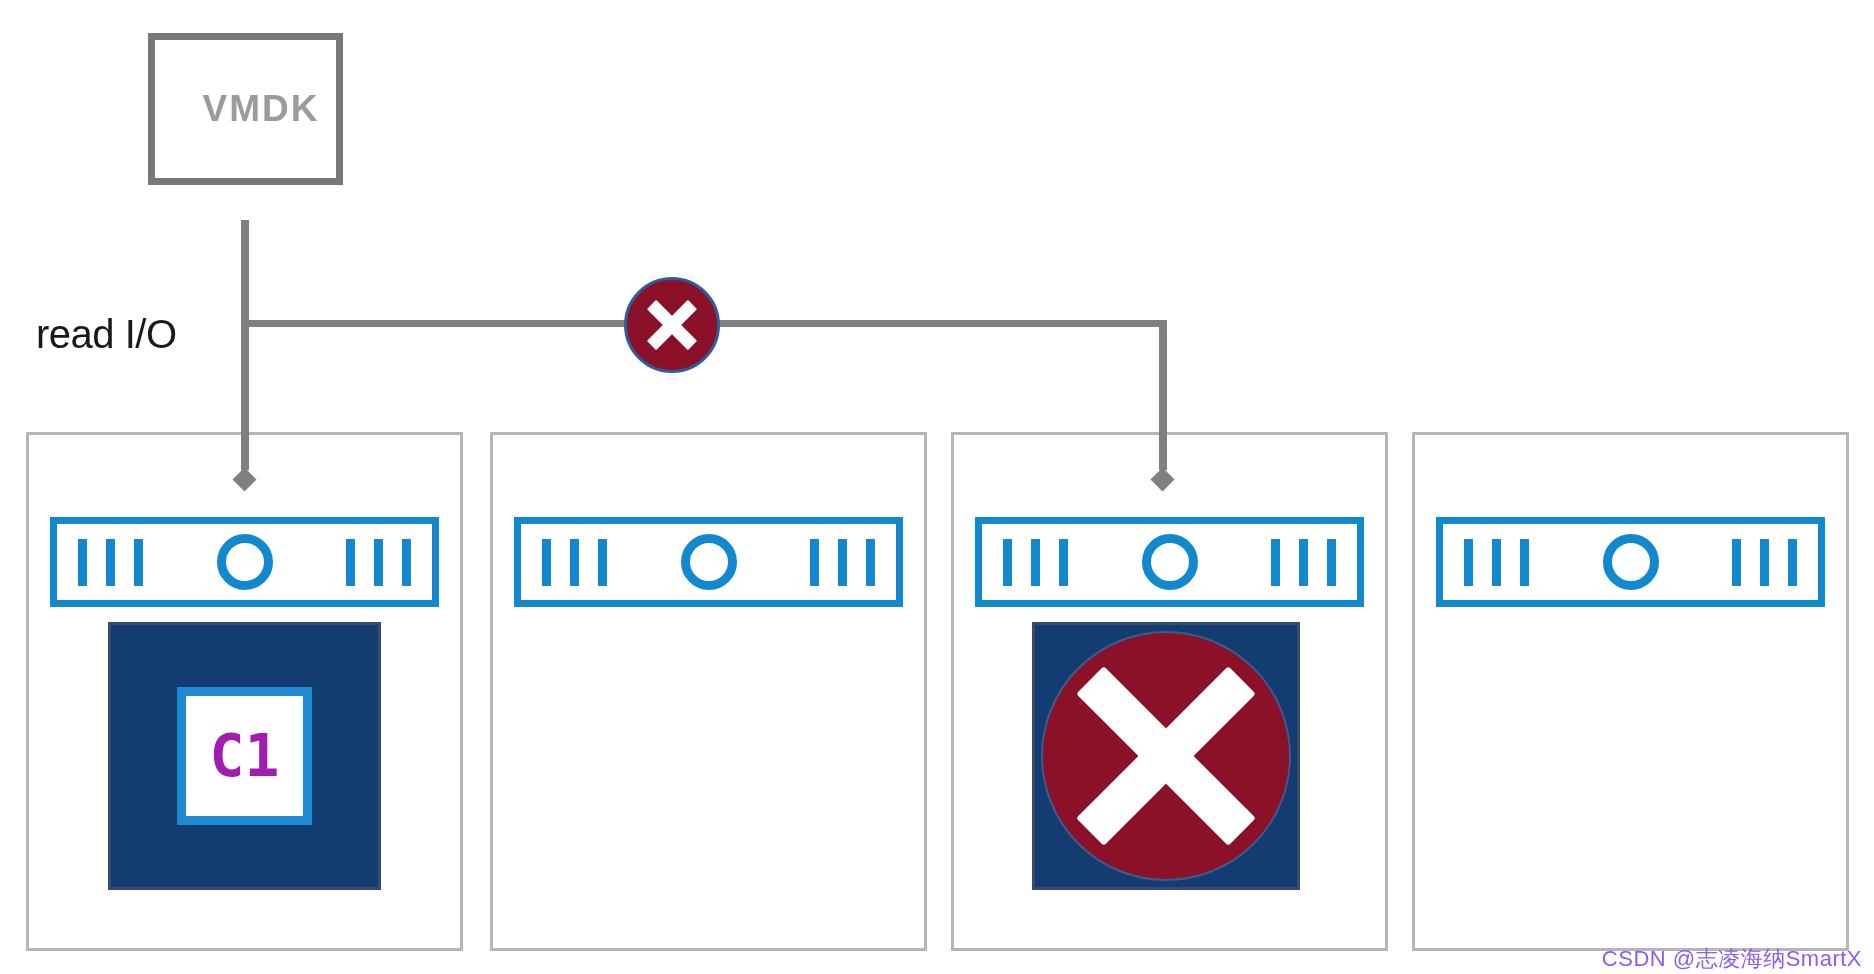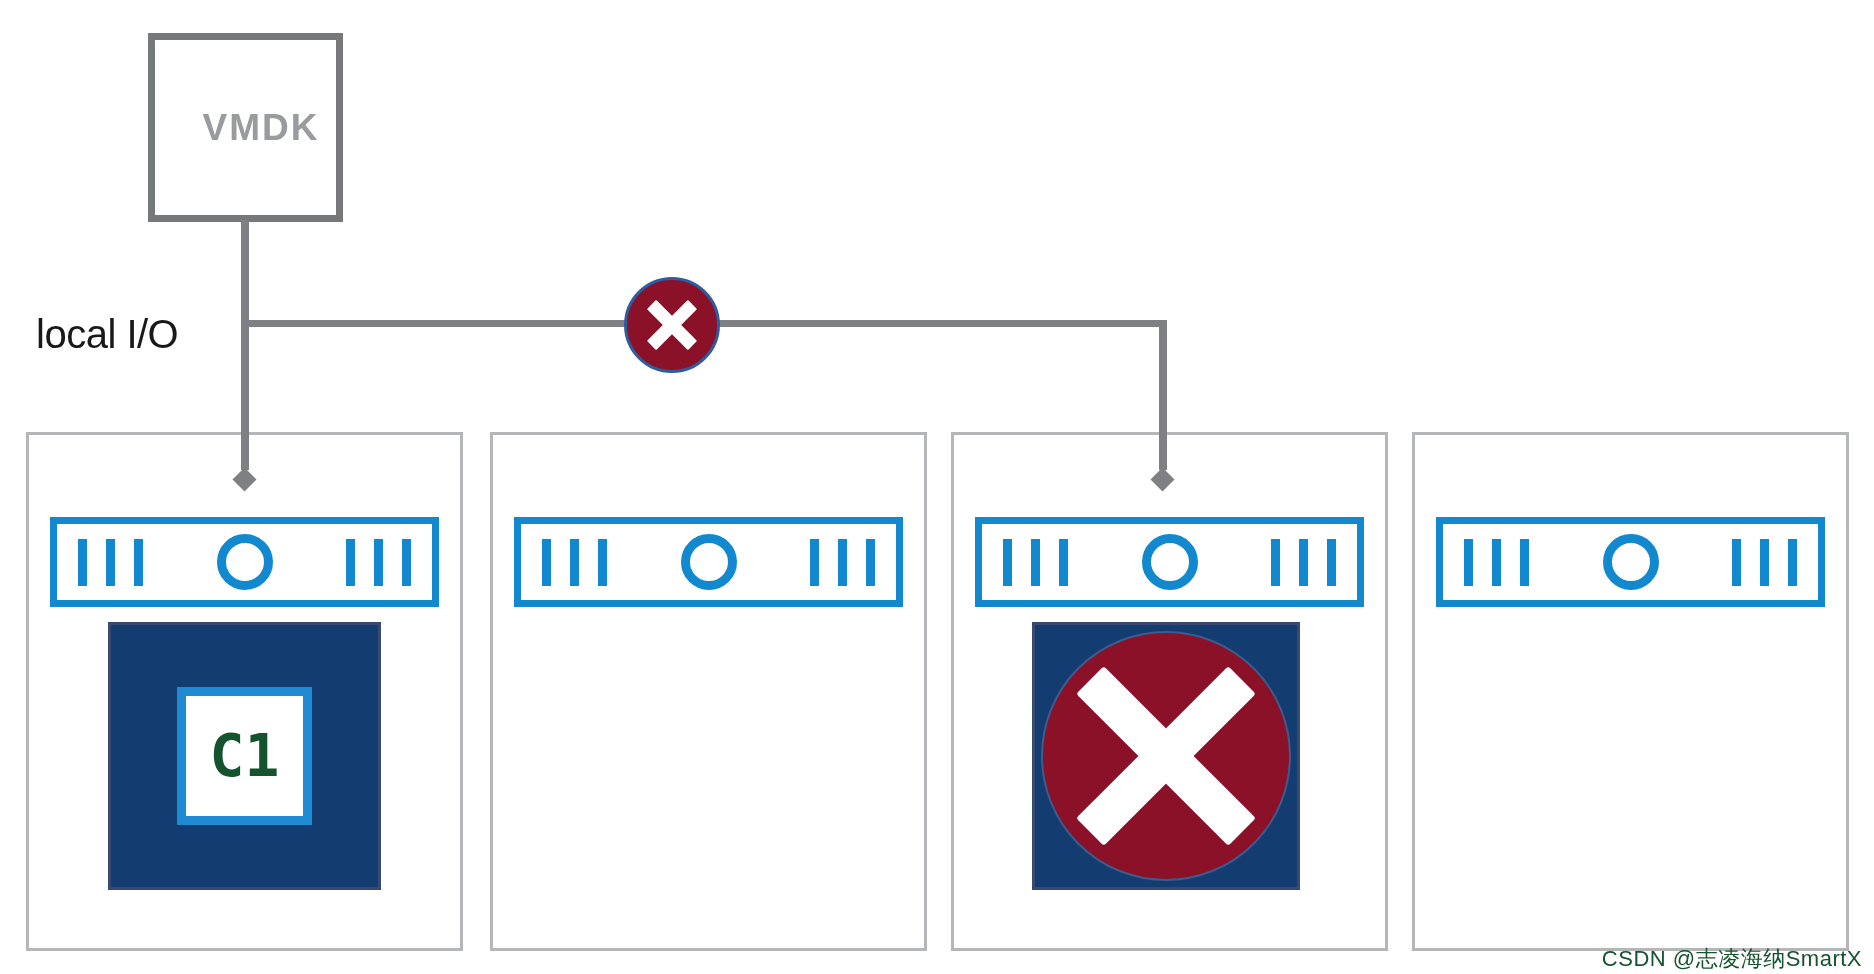--- a/index.html
+++ b/index.html
@@ -2,21 +2,21 @@
 <html><head>
 <meta charset="utf-8">
 <style>
   html,body{margin:0;padding:0;background:#ffffff;}
   .canvas{
     position:relative;width:1874px;height:974px;background:#ffffff;
     font-family:"Liberation Sans",sans-serif;overflow:hidden;
   }
   
   .vmdk-box{
-    position:absolute;left:148px;top:33px;width:195px;height:189px;
+    position:absolute;left:148px;top:33px;width:195px;height:152px;
     border:7px solid #77787c;box-sizing:border-box;background:#ffffff;
     display:flex;align-items:center;justify-content:center;z-index:2;padding-left:31px;
   }
   .vmdk-box span{
     font-size:37px;font-weight:700;letter-spacing:2px;color:#9a9b9e;
   }
   
   .raid-badge{
     position:absolute;left:168px;top:240px;width:152px;height:52px;
     background:#f5a01e;color:#ffffff;display:flex;align-items:center;justify-content:center;
@@ -73,57 +73,57 @@
     position:absolute;left:79px;top:187px;width:273px;height:268px;
     background:#133d70;border:3px solid #384a72;box-sizing:border-box;
     display:flex;align-items:center;justify-content:center;
   }
   .c1frame{
     width:135px;height:138px;background:#ffffff;border:9px solid #1e8ad1;
     box-sizing:border-box;display:flex;align-items:center;justify-content:center;
   }
   .c1frame span{
     font-family:"DejaVu Sans Mono",monospace;font-weight:700;
-    font-size:58px;color:#14532d;
+    font-size:58px;color:#a21caf;
   }
   
   .failsq{
     position:absolute;left:78px;top:187px;width:268px;height:268px;
     background:#133d70;border:3px solid #384a72;box-sizing:border-box;
     display:flex;align-items:center;justify-content:center;
   }
   .failcircle{
     position:relative;width:250px;height:250px;border-radius:50%;
     background:#8a1127;border:2px solid #3d5b8c;box-sizing:border-box;
   }
   .failcircle .xbar{width:215px;height:39px;border-radius:3px;}
   
   .watermark{
-    position:absolute;right:12px;top:944px;font-size:22px;color:#14532d;
+    position:absolute;right:12px;top:944px;font-size:22px;color:#8b5cf6;
     letter-spacing:0.5px;z-index:6;
   }
 </style>
 </head>
 <body>
 
 <div class="canvas">
 
   <div class="vmdk-box">
     <span>VMDK</span>
   </div>
 
   <div class="line vline1"></div>
   <div class="line hline"></div>
   <div class="line vline2"></div>
   <div class="diamond d1"></div>
   <div class="diamond d2"></div>
 
 
   <div class="caption">
-    <div>local I/O</div>
+    <div>read I/O</div>
   </div>
 
   <div class="x-circle">
     <span class="xbar a"></span>
     <span class="xbar b"></span>
   </div>
 
   <div class="host host1">
     <div class="server">
       <div class="bars">

